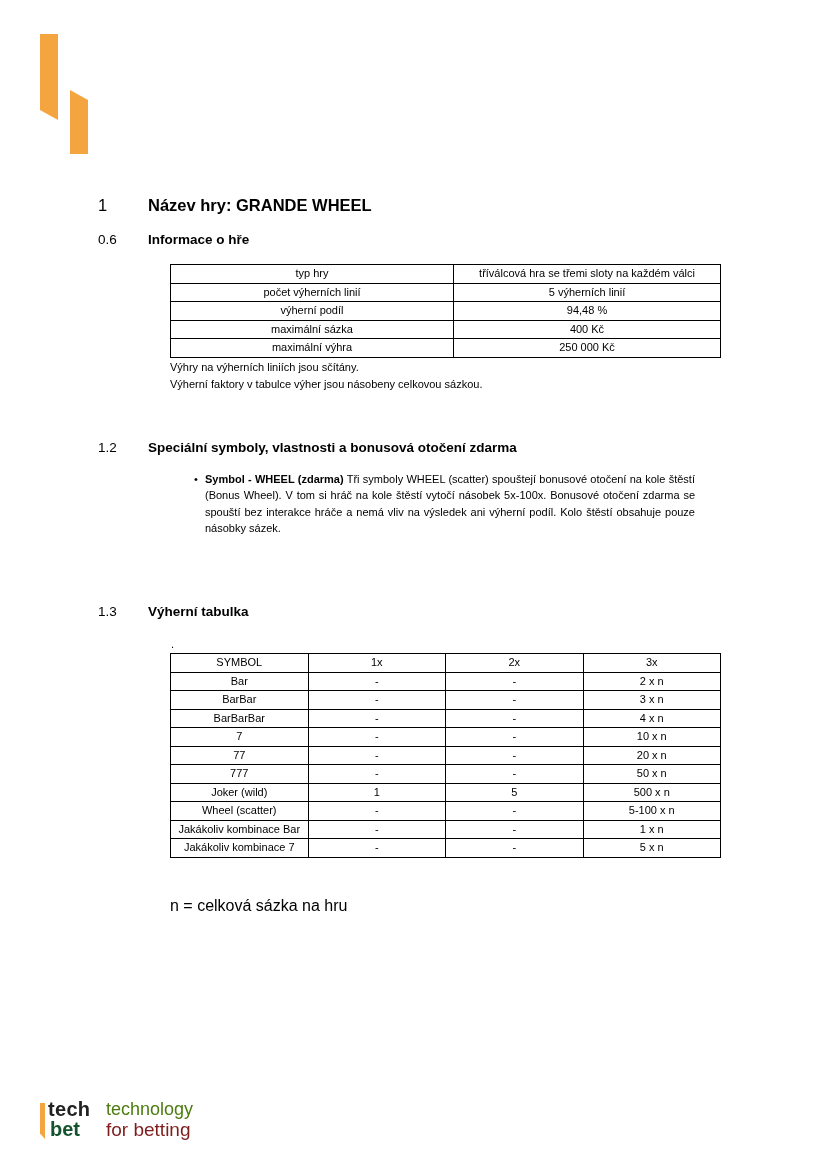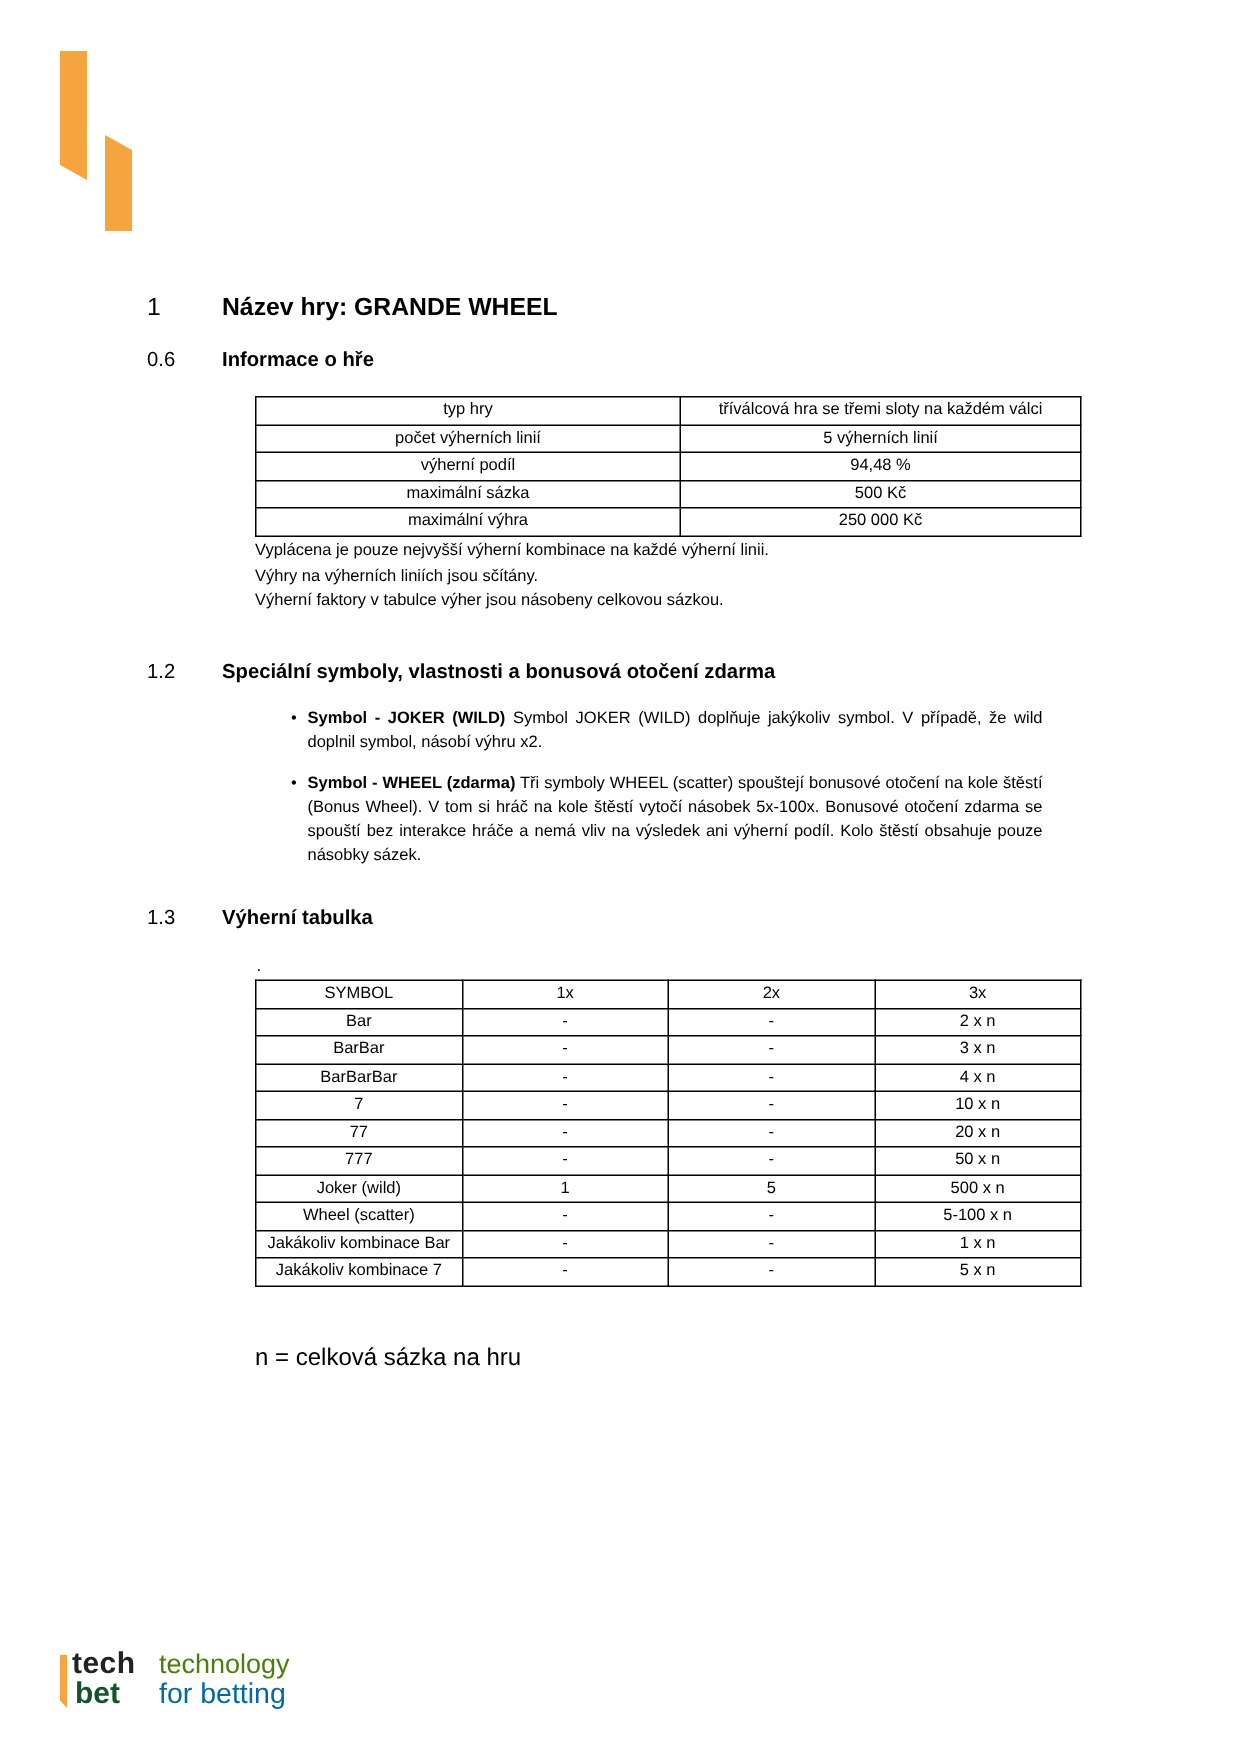--- a/index.html
+++ b/index.html
@@ -35,21 +35,21 @@
   .pay-table { left: 170px; top: 653px; width: 551px; }
   .pay-table td { width: 25%; height: 17.5px; }
 
   .footnote { position: absolute; left: 170px; top: 897px; font-size: 16px; }
 
   .footer-logo { position: absolute; left: 40px; top: 1100px; height: 46px; width: 200px; }
   .fl-bar { position: absolute; left: 0; top: 3px; width: 5px; height: 36px; background: #f5a540; clip-path: polygon(0 0, 100% 0, 100% 100%, 0 85%); }
   .fl-tech { position: absolute; left: 8px; top: -2px; font-size: 20px; font-weight: bold; color: #222; letter-spacing: 0.3px; }
   .fl-bet { position: absolute; left: 10px; top: 18px; font-size: 20px; font-weight: bold; color: #14532d; }
   .fl-t1 { position: absolute; left: 66px; top: -1px; font-size: 18px; color: #4d7c0f; }
-  .fl-t2 { position: absolute; left: 66px; top: 19px; font-size: 19px; color: #0369a1; }
+  .fl-t2 { position: absolute; left: 66px; top: 19px; font-size: 19px; color: #7f1d1d; }
 </style>
 </head>
 <body>
 
 <svg class="logo-top" viewBox="0 0 52 122">
   <polygon points="0,0 18,0 18,86 0,76" fill="#f5a540"></polygon>
   <polygon points="30,56 48,66 48,120 30,120" fill="#f5a540"></polygon>
 </svg>
 
 <div class="h1">
@@ -71,42 +71,40 @@
   <tr>
         <td>počet výherních linií</td>
         <td>5 výherních linií</td>
       </tr>
   <tr>
         <td>výherní podíl</td>
         <td>94,48 %</td>
       </tr>
   <tr>
         <td>maximální sázka</td>
-        <td>500 Kč</td>
+        <td>400 Kč</td>
       </tr>
   <tr>
         <td>maximální výhra</td>
         <td>250 000 Kč</td>
       </tr>
 </tbody>
   </table>
 
 <div class="notes">
-  <div>Vyplácena je pouze nejvyšší výherní kombinace na každé výherní linii.</div>
   <div>Výhry na výherních liniích jsou sčítány.</div>
   <div>Výherní faktory v tabulce výher jsou násobeny celkovou sázkou.</div>
 </div>
 
 <div class="h2" style="top:440px;">
   <span class="num">1.2</span>
   <span class="txt">Speciální symboly, vlastnosti a bonusová otočení zdarma</span>
 </div>
 
 <div class="bullets">
-  <div class="bullet"><b>Symbol - JOKER (WILD)</b><span> Symbol JOKER (WILD) doplňuje jakýkoliv symbol. V případě, že wild doplnil symbol, násobí výhru x2.</span></div>
   <div class="bullet"><b>Symbol - WHEEL (zdarma)</b><span> Tři symboly WHEEL (scatter) spouštejí bonusové otočení na kole štěstí (Bonus Wheel). V tom si hráč na kole štěstí vytočí násobek 5x-100x. Bonusové otočení zdarma se spouští bez interakce hráče a nemá vliv na výsledek ani výherní podíl. Kolo štěstí obsahuje pouze násobky sázek.</span></div>
 </div>
 
 <div class="h2" style="top:604px;">
   <span class="num">1.3</span>
   <span class="txt">Výherní tabulka</span>
 </div>
 
 <div class="dot">.</div>
 

